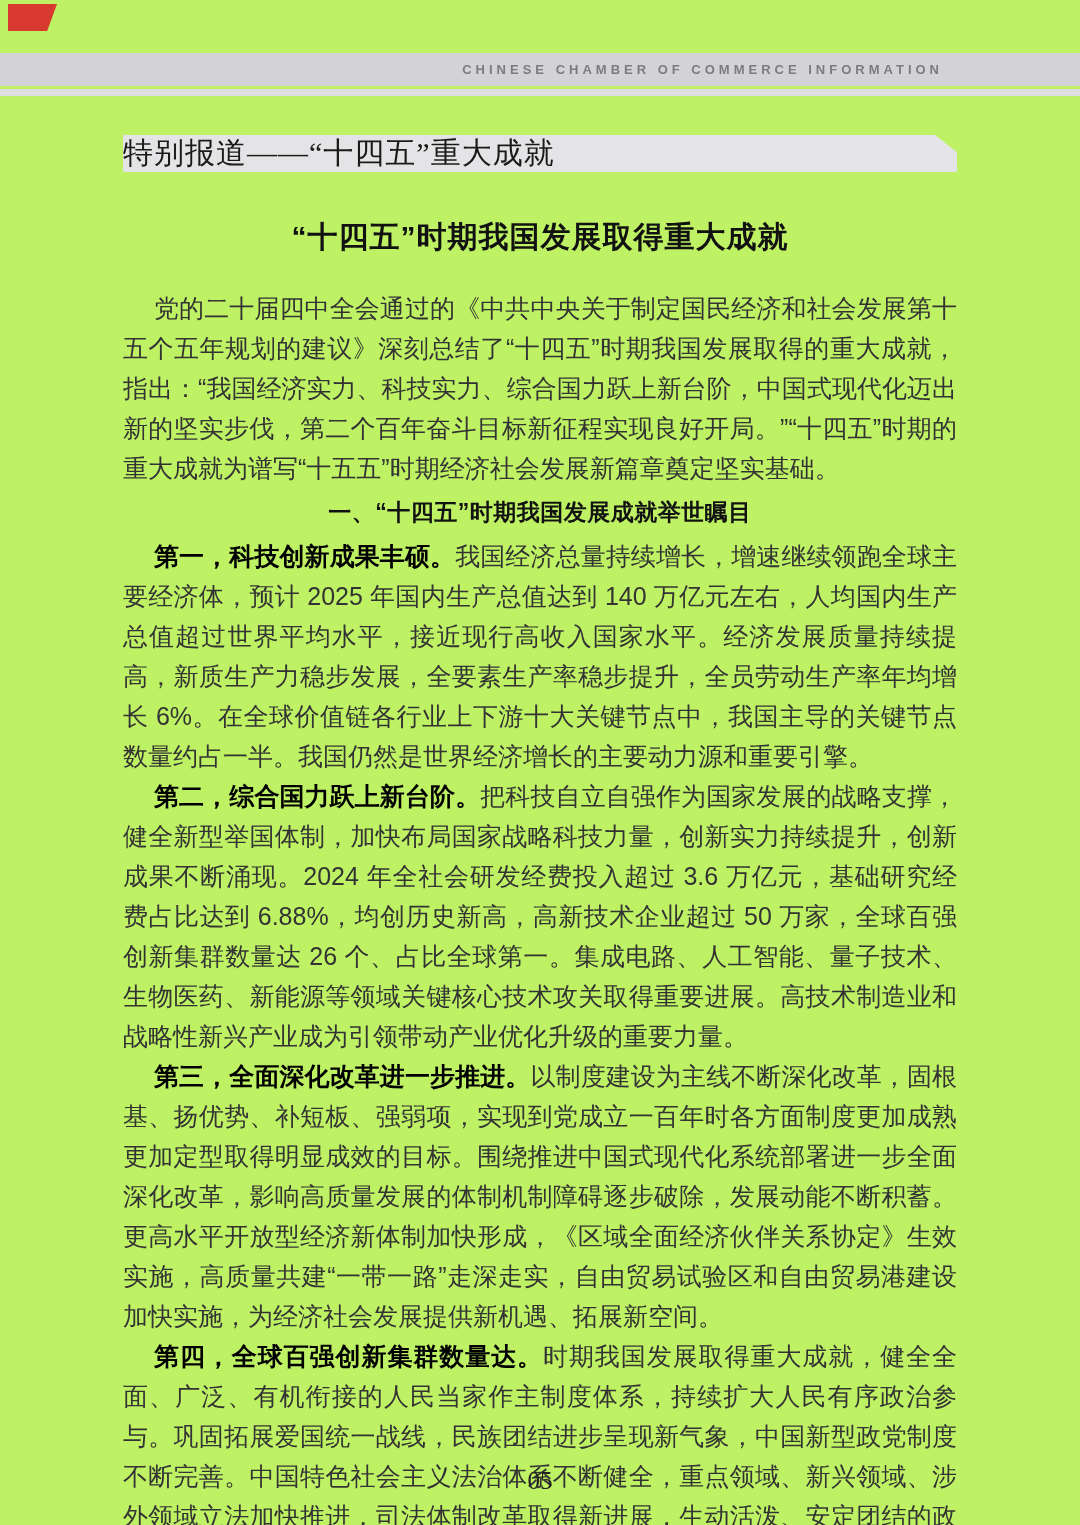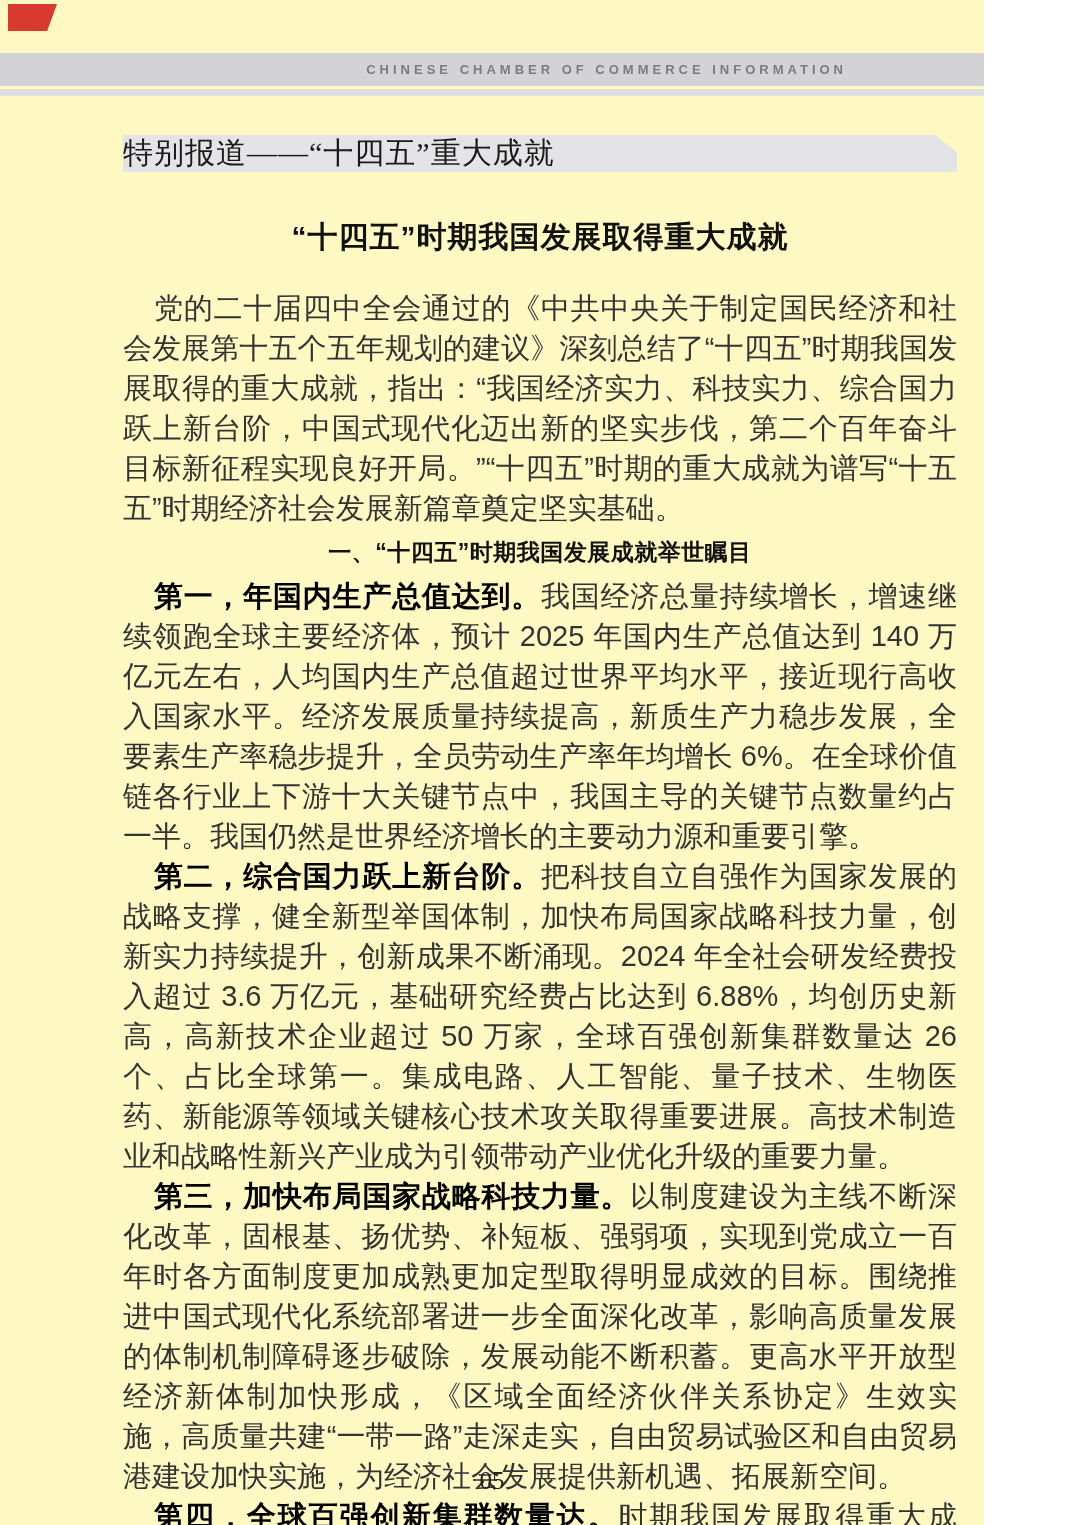--- a/index.html
+++ b/index.html
@@ -1,20 +1,20 @@
 <!DOCTYPE html>
 <html lang="zh"><head>
 <meta charset="utf-8">
 <style>
   html, body { margin: 0; padding: 0; background: #ffffff; }
   .page {
     position: relative;
-    width: 984px;
+    width: 1080px;
     height: 1525px;
-    background: #fef9c3;
+    background: #bef264;
     overflow: hidden;
     font-family: "Liberation Sans", sans-serif;
   }
   
   .red-corner {
     position: absolute;
     left: 8px; top: 4px;
     width: 49px; height: 27px;
     background: #d93a30;
     clip-path: polygon(0 0, 100% 0, 80% 100%, 0 100%);
@@ -70,21 +70,21 @@
     margin: 50px 0 10px 0;
     text-align: center;
     font-size: 30px;
     line-height: 1;
     font-weight: bold;
     color: #111111;
     letter-spacing: 1px;
   }
   .body-para {
     margin: 0;
-    font-size: 29px;
+    font-size: 25px;
     line-height: 40px;
     color: #333333;
     text-align: justify;
     text-indent: 31px;
   }
   .body-para.intro { margin-top: 36px; }
   .body-para .lead { font-weight: bold; color: #000000; }
   .section-heading {
     margin: 4px;
     text-align: center;
@@ -120,25 +120,25 @@
     <div class="section-banner">
       <span>特别报道——“十四五”重大成就</span>
     </div>
 
     <h1 class="article-title">“十四五”时期我国发展取得重大成就</h1>
 
     <p class="body-para intro">党的二十届四中全会通过的《中共中央关于制定国民经济和社会发展第十五个五年规划的建议》深刻总结了“十四五”时期我国发展取得的重大成就，指出：“我国经济实力、科技实力、综合国力跃上新台阶，中国式现代化迈出新的坚实步伐，第二个百年奋斗目标新征程实现良好开局。”“十四五”时期的重大成就为谱写“十五五”时期经济社会发展新篇章奠定坚实基础。</p>
 
     <h2 class="section-heading">一、“十四五”时期我国发展成就举世瞩目</h2>
 
-    <p class="body-para"><span class="lead">第一，年国内生产总值达到。</span><span>我国经济总量持续增长，增速继续领跑全球主要经济体，预计 2025 年国内生产总值达到 140 万亿元左右，人均国内生产总值超过世界平均水平，接近现行高收入国家水平。经济发展质量持续提高，新质生产力稳步发展，全要素生产率稳步提升，全员劳动生产率年均增长 6%。在全球价值链各行业上下游十大关键节点中，我国主导的关键节点数量约占一半。我国仍然是世界经济增长的主要动力源和重要引擎。</span></p>
+    <p class="body-para"><span class="lead">第一，科技创新成果丰硕。</span><span>我国经济总量持续增长，增速继续领跑全球主要经济体，预计 2025 年国内生产总值达到 140 万亿元左右，人均国内生产总值超过世界平均水平，接近现行高收入国家水平。经济发展质量持续提高，新质生产力稳步发展，全要素生产率稳步提升，全员劳动生产率年均增长 6%。在全球价值链各行业上下游十大关键节点中，我国主导的关键节点数量约占一半。我国仍然是世界经济增长的主要动力源和重要引擎。</span></p>
 
     <p class="body-para"><span class="lead">第二，综合国力跃上新台阶。</span><span>把科技自立自强作为国家发展的战略支撑，健全新型举国体制，加快布局国家战略科技力量，创新实力持续提升，创新成果不断涌现。2024 年全社会研发经费投入超过 3.6 万亿元，基础研究经费占比达到 6.88%，均创历史新高，高新技术企业超过 50 万家，全球百强创新集群数量达 26 个、占比全球第一。集成电路、人工智能、量子技术、生物医药、新能源等领域关键核心技术攻关取得重要进展。高技术制造业和战略性新兴产业成为引领带动产业优化升级的重要力量。</span></p>
 
-    <p class="body-para"><span class="lead">第三，加快布局国家战略科技力量。</span><span>以制度建设为主线不断深化改革，固根基、扬优势、补短板、强弱项，实现到党成立一百年时各方面制度更加成熟更加定型取得明显成效的目标。围绕推进中国式现代化系统部署进一步全面深化改革，影响高质量发展的体制机制障碍逐步破除，发展动能不断积蓄。更高水平开放型经济新体制加快形成，《区域全面经济伙伴关系协定》生效实施，高质量共建“一带一路”走深走实，自由贸易试验区和自由贸易港建设加快实施，为经济社会发展提供新机遇、拓展新空间。</span></p>
+    <p class="body-para"><span class="lead">第三，全面深化改革进一步推进。</span><span>以制度建设为主线不断深化改革，固根基、扬优势、补短板、强弱项，实现到党成立一百年时各方面制度更加成熟更加定型取得明显成效的目标。围绕推进中国式现代化系统部署进一步全面深化改革，影响高质量发展的体制机制障碍逐步破除，发展动能不断积蓄。更高水平开放型经济新体制加快形成，《区域全面经济伙伴关系协定》生效实施，高质量共建“一带一路”走深走实，自由贸易试验区和自由贸易港建设加快实施，为经济社会发展提供新机遇、拓展新空间。</span></p>
 
     <p class="body-para"><span class="lead">第四，全球百强创新集群数量达。</span><span>时期我国发展取得重大成就，健全全面、广泛、有机衔接的人民当家作主制度体系，持续扩大人民有序政治参与。巩固拓展爱国统一战线，民族团结进步呈现新气象，中国新型政党制度不断完善。中国特色社会主义法治体系不断健全，重点领域、新兴领域、涉外领域立法加快推进，司法体制改革取得新进展，生动活泼、安定团结的政治局面得到巩固和发展。</span></p>
 
     <p class="body-para"><span class="lead">第五，区域全面经济伙伴关系协定。</span><span>坚持马克思主义在意识形态领域指导地位的根</span></p>
 
   </div>
 
   <div class="page-number">05</div>
 
 </div>

